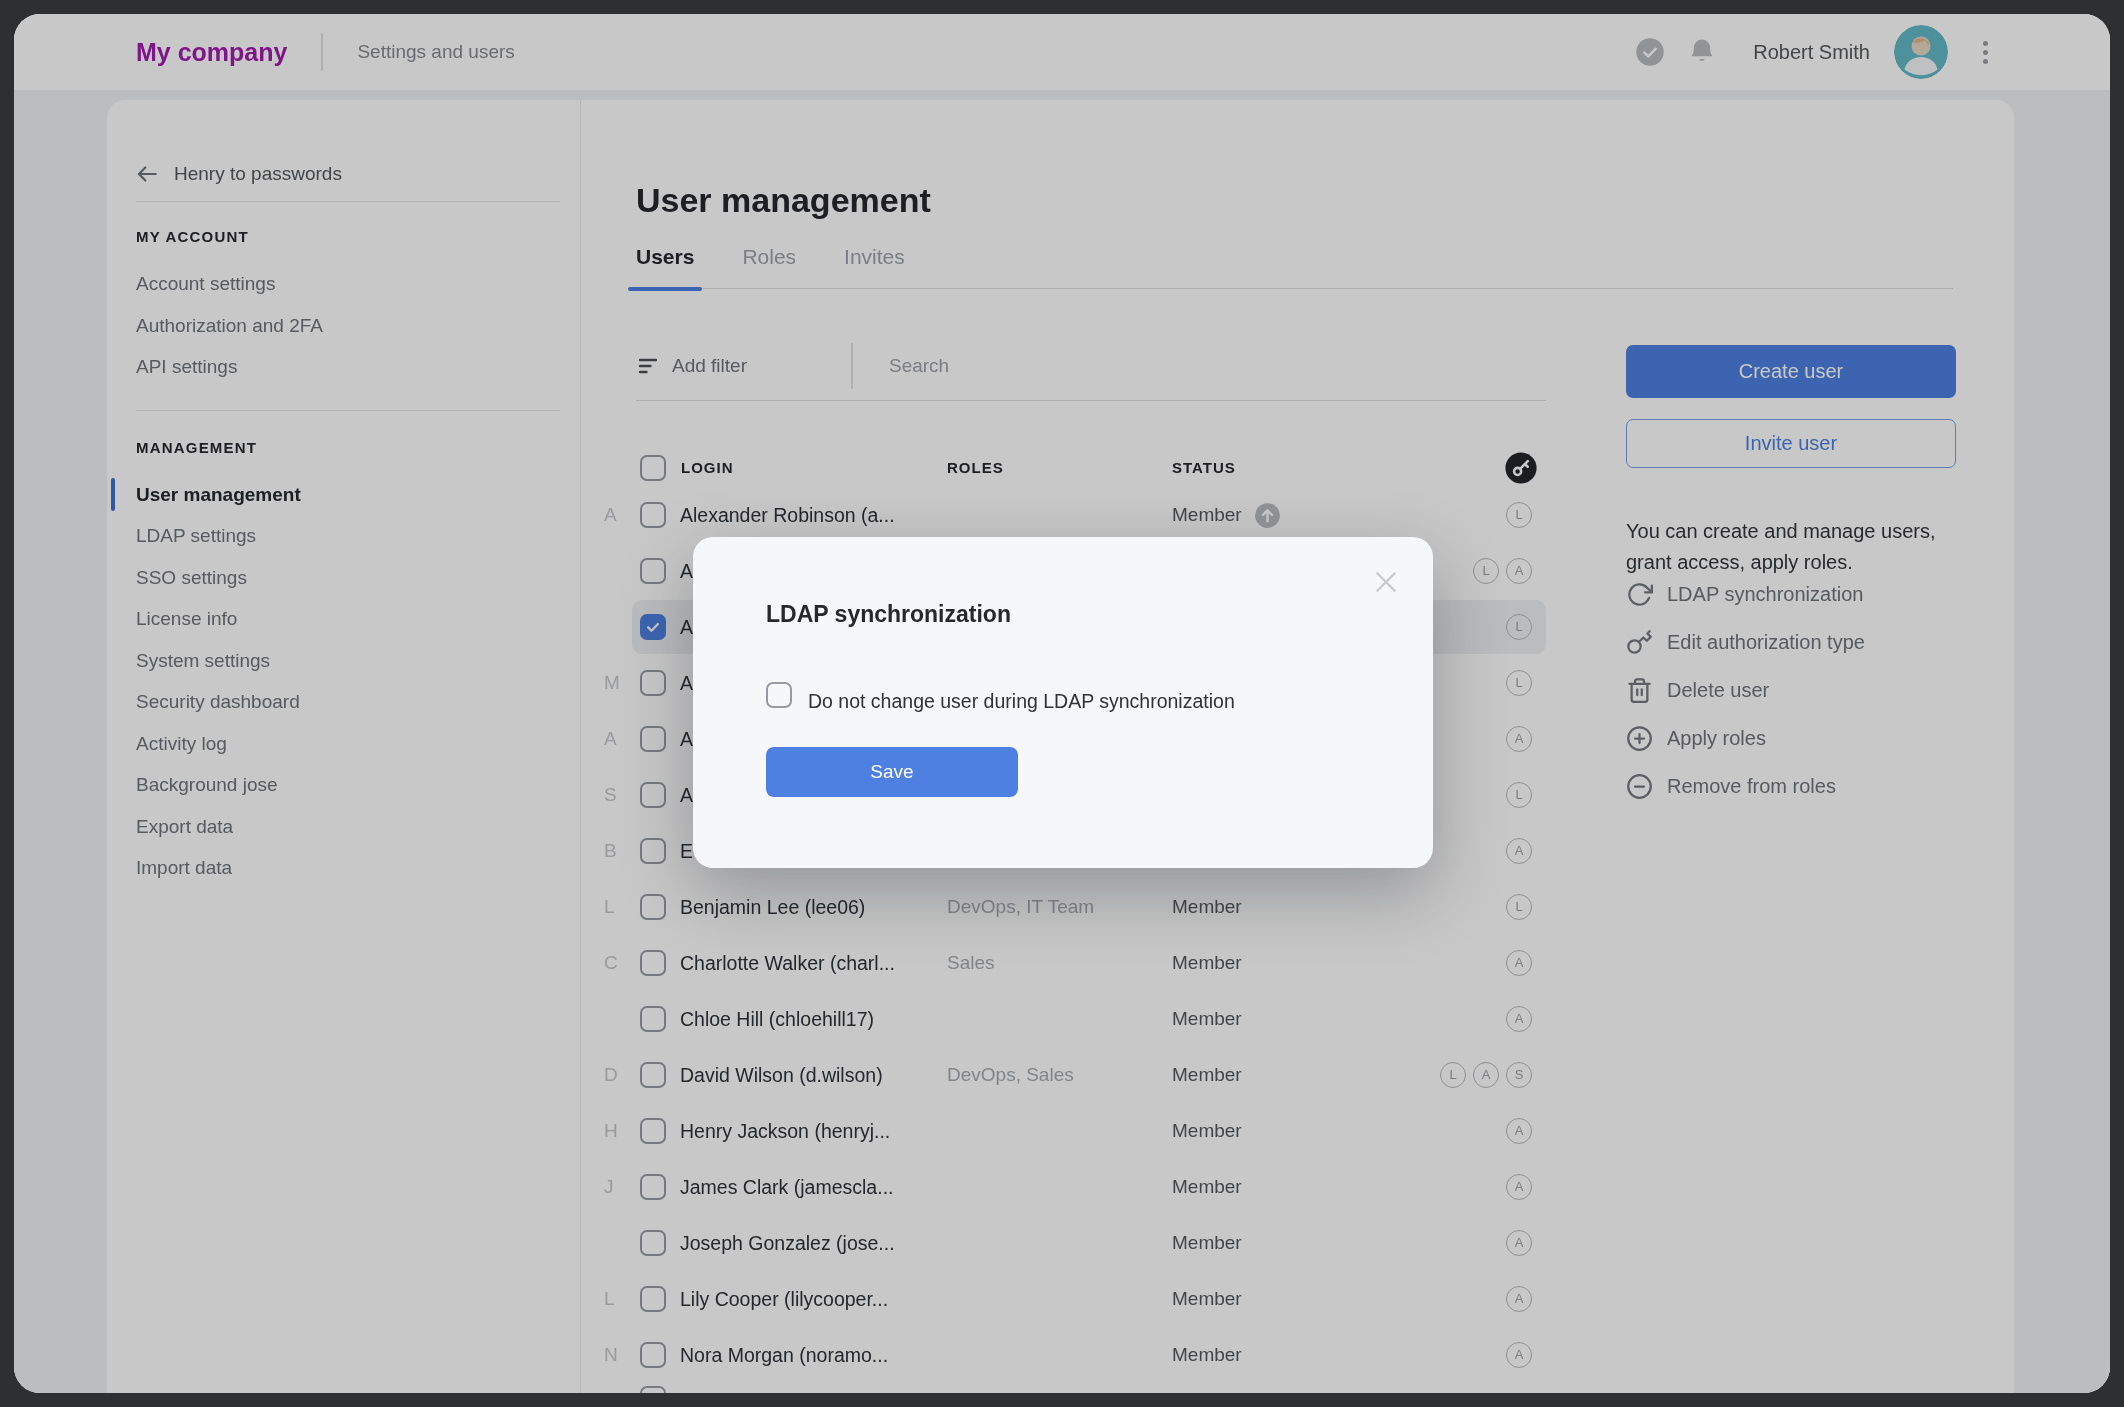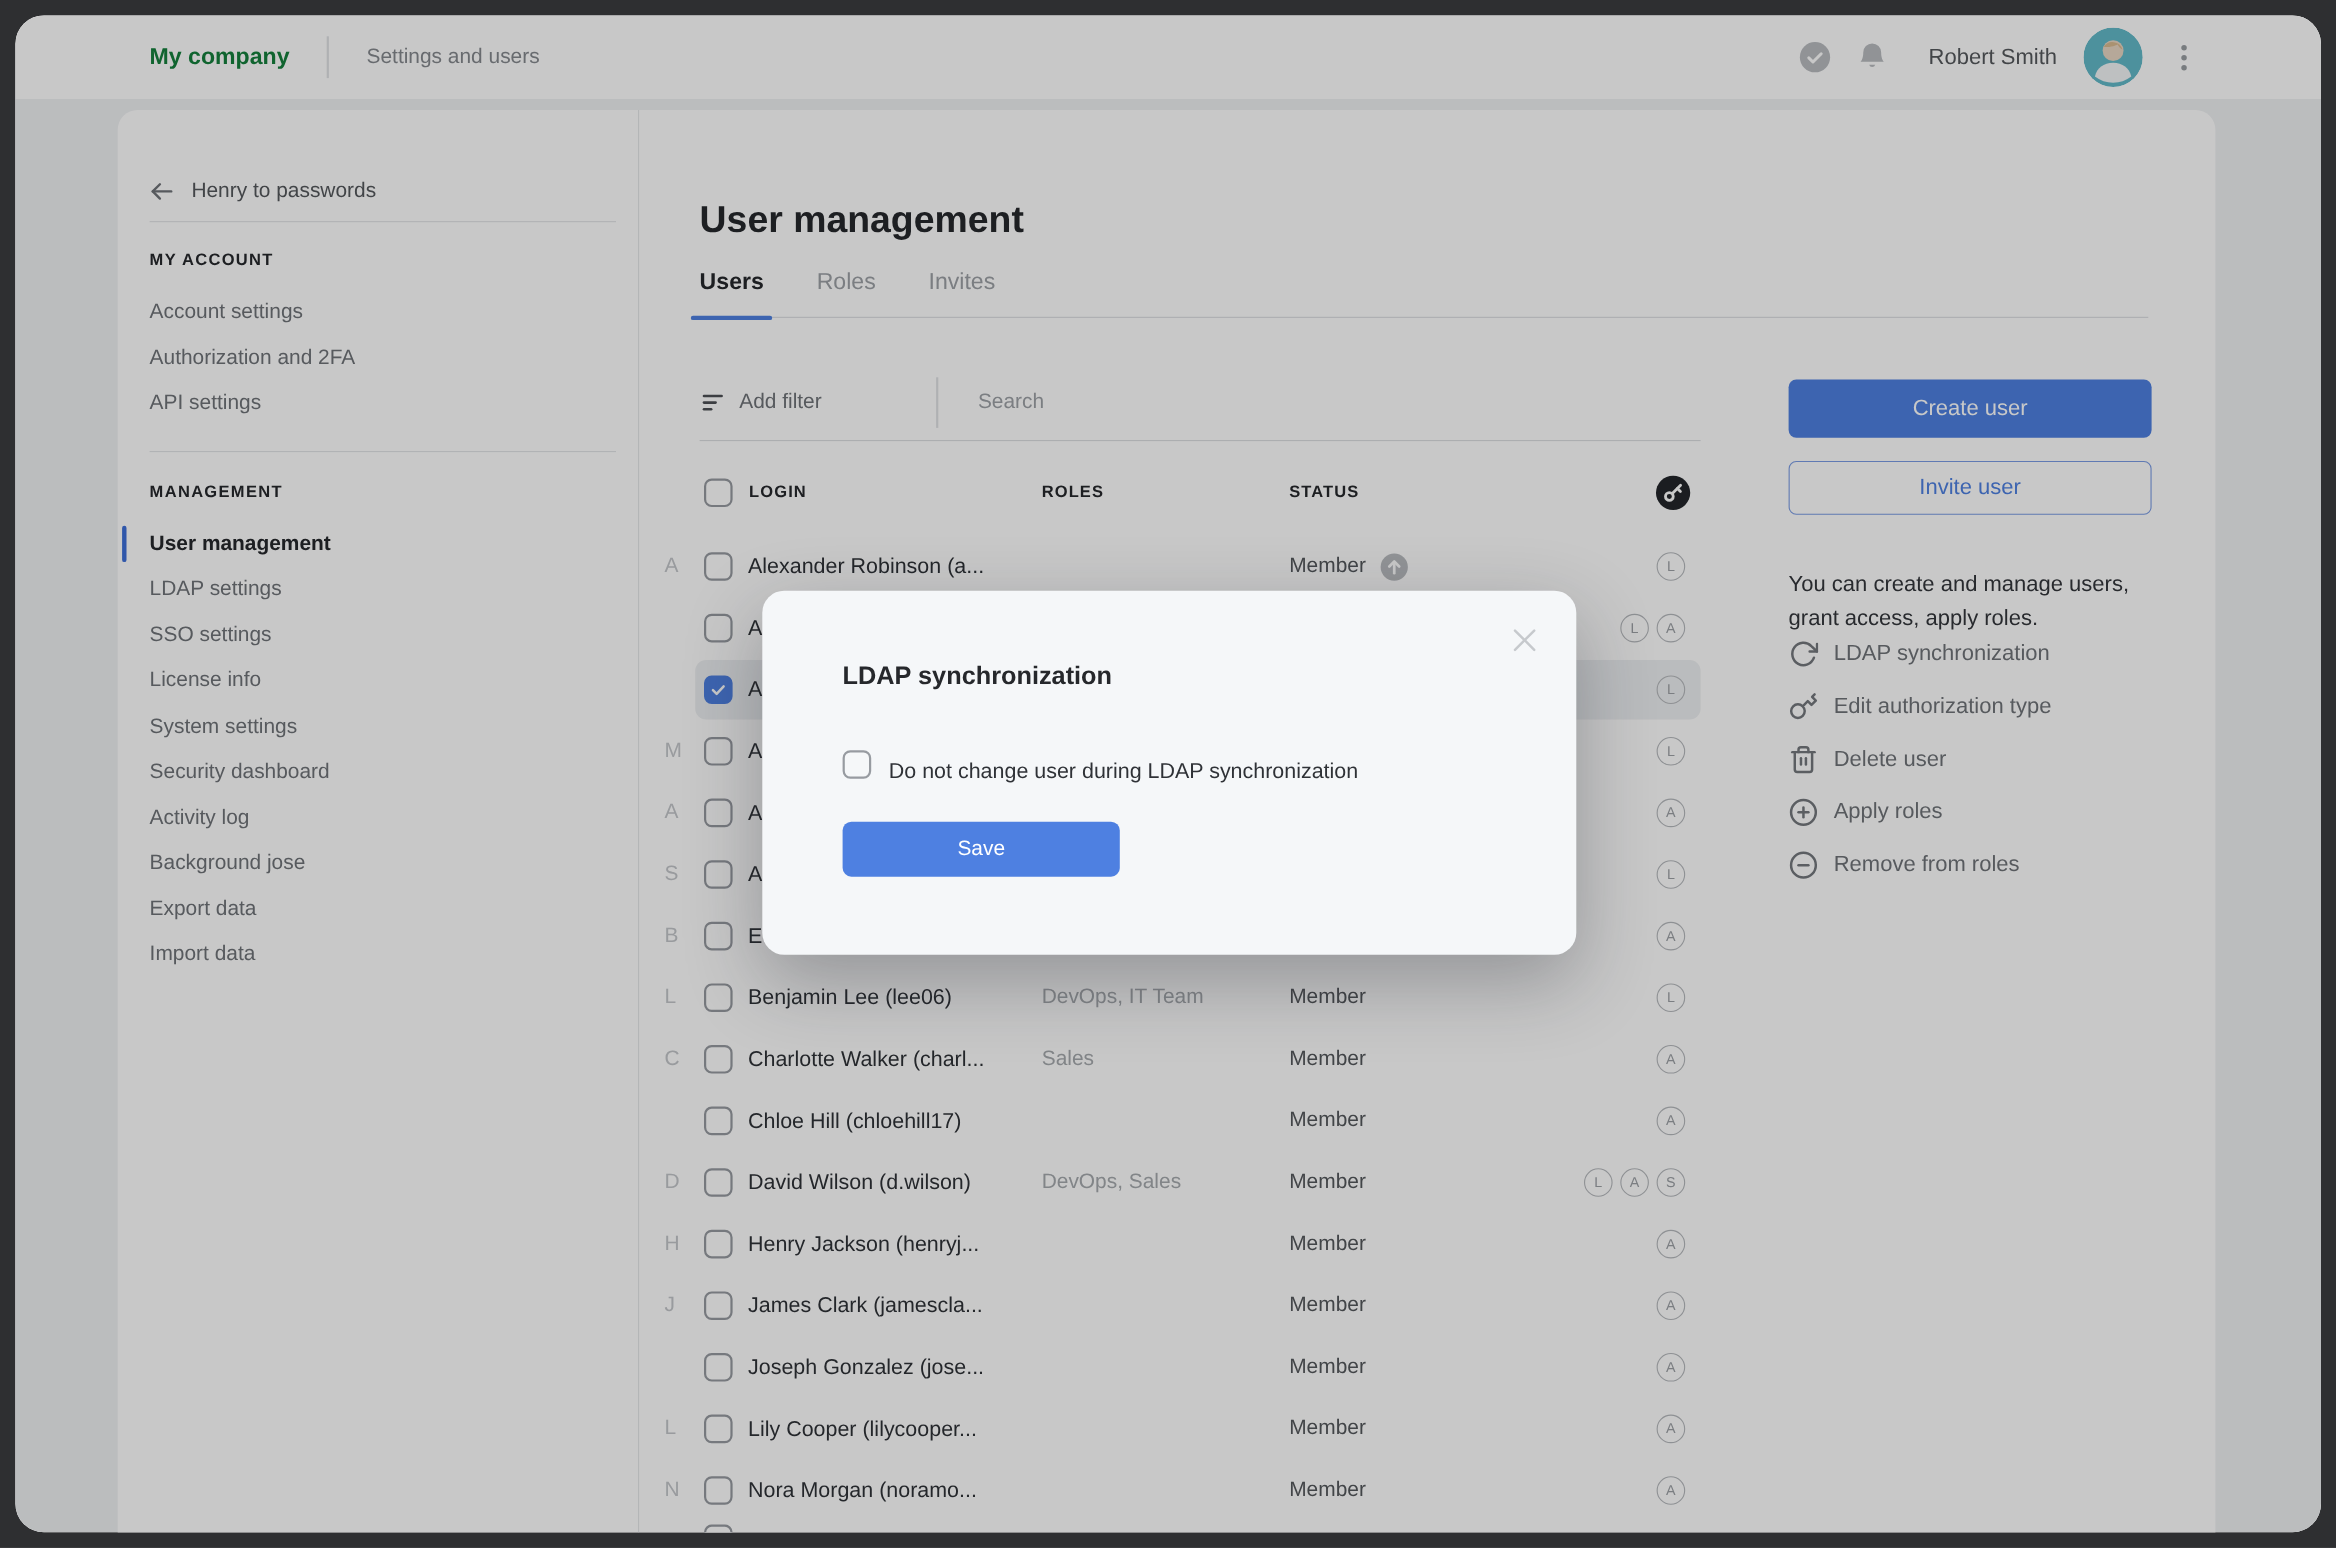--- a/index.html
+++ b/index.html
@@ -6,21 +6,21 @@
     font-family:"Liberation Sans",sans-serif;overflow:hidden;}
   *{box-sizing:border-box;}
   :root{--accent:#4e80e1;}
 
   .frame{position:absolute;inset:14px;border-radius:26px;background:#ffffff;overflow:hidden;}
   .page-bg{position:absolute;left:0;right:0;top:76px;bottom:0;background:#eff1f3;}
 
   
   .topbar{position:absolute;left:0;top:0;right:0;height:76px;background:#fff;
     display:flex;align-items:center;padding:0 112px 0 122px;}
-  .tb-company{font-size:21px;font-weight:700;color:#15803d;}
+  .tb-company{font-size:25px;font-weight:700;color:#a21caf;}
   .tb-vdiv{width:2px;height:38px;background:#e0e2e5;margin:0 34px;}
   .tb-section{font-size:19px;color:#85898e;}
   .tb-right{margin-left:auto;display:flex;align-items:center;}
   .tb-icon{width:30px;height:30px;}
   .tb-icon svg{width:100%;height:100%;}
   .tb-bell{margin-left:22px;}
   .tb-name{font-size:20px;color:#55585c;margin:0 24px 0 36px;}
   .avatar{width:54px;height:54px;border-radius:50%;overflow:hidden;flex:0 0 auto;}
   .avatar svg{width:100%;height:100%;display:block;}
   .kebab{margin-left:24px;width:26px;height:30px;display:flex;flex-direction:column;
@@ -61,21 +61,21 @@
   .tl-filter .ic{width:24px;height:24px;color:#4d5055;margin-right:12px;}
   .tl-filter .ic svg{width:100%;height:100%;}
   .tl-filter span{font-size:19px;color:#6f7378;}
   .tl-vdiv{width:2px;height:46px;background:#e0e2e5;margin-left:104px;}
   .tl-search{margin-left:34px;border:0;outline:0;background:transparent;font-size:19px;
     color:#2b2e33;width:320px;font-family:"Liberation Sans",sans-serif;}
   .tl-search::placeholder{color:#9da1a6;opacity:1;}
   .toolbar-divider{position:absolute;left:622px;top:386px;width:910px;height:1px;background:#dcdee1;}
 
   
-  .thead{position:absolute;left:582px;top:410px;width:950px;height:48px;}
+  .thead{position:absolute;left:582px;top:430px;width:950px;height:48px;}
   .thead .cell-check{top:11px;}
   .th-label{position:absolute;line-height:48px;font-size:15px;font-weight:700;
     letter-spacing:1px;color:#26282c;}
   .th-login{left:85px;} .th-roles{left:351px;} .th-status{left:576px;}
   .th-key{position:absolute;right:8px;top:7px;width:34px;height:34px;}
   .th-key svg{width:100%;height:100%;}
 
   .tbody{position:absolute;left:582px;top:473px;width:950px;}
   .row{position:relative;height:56px;}
   .row.selected::before{content:'';position:absolute;left:36px;right:0;top:1px;bottom:1px;

